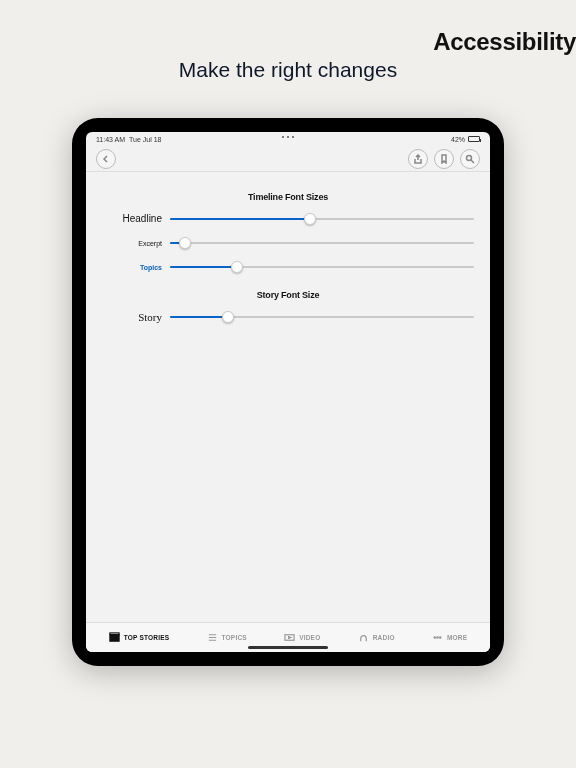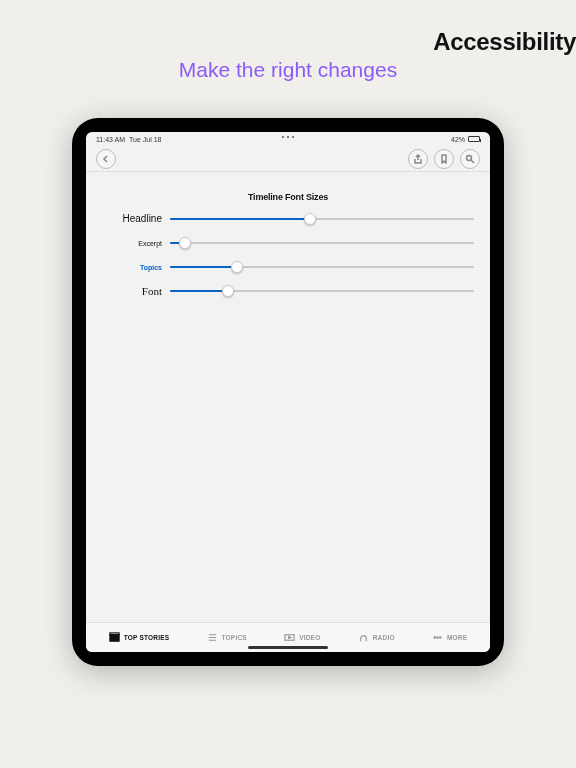--- a/index.html
+++ b/index.html
@@ -16,21 +16,21 @@
     font-weight: 800;
     font-size: 24px;
     margin-top: 28px;
     letter-spacing: -0.3px;
     color: #111;
   }
   .promo-sub {
     text-align: center;
     font-weight: 400;
     font-size: 21px;
-    color: #8b5cf6;
+    color: #0f172a;
     margin-top: 2px;
   }
   .tablet {
     position: absolute;
     top: 118px;
     left: 72px;
     width: 432px;
     height: 548px;
     background: #000;
     border-radius: 26px;
@@ -234,23 +234,24 @@
 
       <div class="slider-row">
         <div class="slider-label tp">Topics</div>
         <div class="track">
           <div class="rail"></div>
           <div class="fill" style="width: 22%;"></div>
           <div class="thumb" style="left: 22%;"></div>
         </div>
       </div>
 
-
-      <div class="slider-row">
-        <div class="slider-label bd">Font</div>
+      <div class="section-title" style="margin-top:16px">Story Font Size</div>
+
+      <div class="slider-row">
+        <div class="slider-label bd">Story</div>
         <div class="track">
           <div class="rail"></div>
           <div class="fill" style="width: 19%;"></div>
           <div class="thumb" style="left: 19%;"></div>
         </div>
       </div>
     </div>
 
     <div class="tabbar">
       <div class="tab active">

